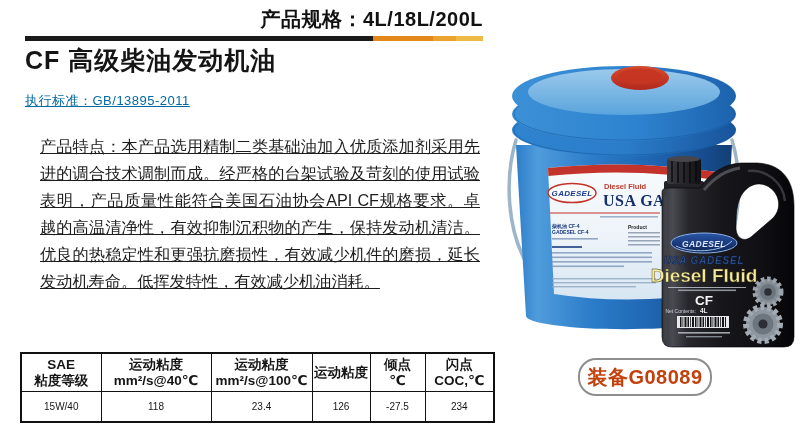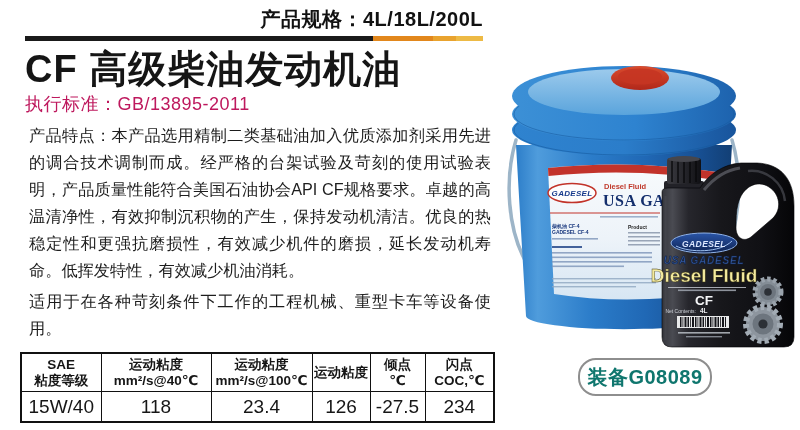--- a/index.html
+++ b/index.html
@@ -4,61 +4,60 @@
 <style>
   html,body{margin:0;padding:0;background:#ffffff;}
   .canvas{position:relative;width:800px;height:430px;background:#ffffff;overflow:hidden;
           font-family:"Liberation Sans","DejaVu Sans",sans-serif;color:#1c1c1c;}
 
   
   .spec-line{position:absolute;left:0;top:6px;width:483px;text-align:right;
              font-size:20px;font-weight:bold;color:#111;letter-spacing:.5px;}
   .divider{position:absolute;left:25px;top:36px;width:458px;height:5px;
            background:linear-gradient(to right,#1a1a1a 0 76%,#e2871c 76% 89%,#e9a32e 89% 94%,#edba45 94% 100%);}
-  .page-title{position:absolute;left:25px;top:44px;font-size:38px;font-weight:bold;
+  .page-title{position:absolute;left:25px;top:44px;font-size:25px;font-weight:bold;
               color:#151515;letter-spacing:1px;white-space:nowrap;}
-  .standard{position:absolute;left:25px;top:92px;font-size:18px;color:#be185d;letter-spacing:.5px;}
+  .standard{position:absolute;left:25px;top:92px;font-size:13px;color:#0369a1;letter-spacing:.5px;text-decoration:underline;}
   .desc{position:absolute;left:25px;top:118px;width:470px;font-size:16.2px;line-height:27px;
         color:#1d1d1d;text-align:justify;}
-  .desc p{margin:4px;text-align:justify;}
+  .desc p{margin:15px;text-align:justify;text-decoration:underline;}
 
   
   .spec-table{position:absolute;left:20px;top:330px;border-collapse:collapse;
               table-layout:fixed;width:473px;}
   .spec-table th,.spec-table td{border:1px solid #111;text-align:center;vertical-align:middle;
               padding:0;color:#161616;}
   .spec-table{border:2px solid #111;margin-top:22px;}
   .spec-table th{height:37px;font-size:13.5px;font-weight:bold;line-height:16px;}
-  .spec-table td{height:29px;font-size:19px;font-weight:normal;}
+  .spec-table td{height:29px;font-size:10px;font-weight:normal;}
   .c0{width:80px}.c1{width:110px}.c2{width:101px}.c3{width:58px}.c4{width:55px}.c5{width:69px}
 
   
   .product-shot{position:absolute;left:500px;top:40px;width:300px;height:390px;}
   .product-shot svg{position:absolute;left:0;top:0;}
   .equip-pill{position:absolute;left:78px;top:318px;width:130px;height:34px;
               border:2px solid #8e8e8e;border-radius:18px;background:#fff;
               display:flex;align-items:center;justify-content:center;
-              font-size:20px;font-weight:bold;color:#0f766e;letter-spacing:.5px;}
+              font-size:20px;font-weight:bold;color:#c2410c;letter-spacing:.5px;}
 </style>
 </head>
 <body>
 
 <div class="canvas">
 
   <div class="spec-line">
     <span>产品规格：</span><span>4L/18L/200L</span>
   </div>
   <div class="divider"></div>
 
   <div class="page-title">CF 高级柴油发动机油</div>
   <div class="standard">执行标准：GB/13895-2011</div>
 
   <div class="desc">
     <p>产品特点：本产品选用精制二类基础油加入优质添加剂采用先进的调合技术调制而成。经严格的台架试验及苛刻的使用试验表明，产品质量性能符合美国石油协会API CF规格要求。卓越的高温清净性，有效抑制沉积物的产生，保持发动机清洁。优良的热稳定性和更强抗磨损性，有效减少机件的磨损，延长发动机寿命。低挥发特性，有效减少机油消耗。</p>
-    <p>适用于在各种苛刻条件下工作的工程机械、重型卡车等设备使用。</p>
   </div>
 
   <table class="spec-table">
     <colgroup>
         <col class="c0">
         <col class="c1">
         <col class="c2">
         <col class="c3">
         <col class="c4">
         <col class="c5">

